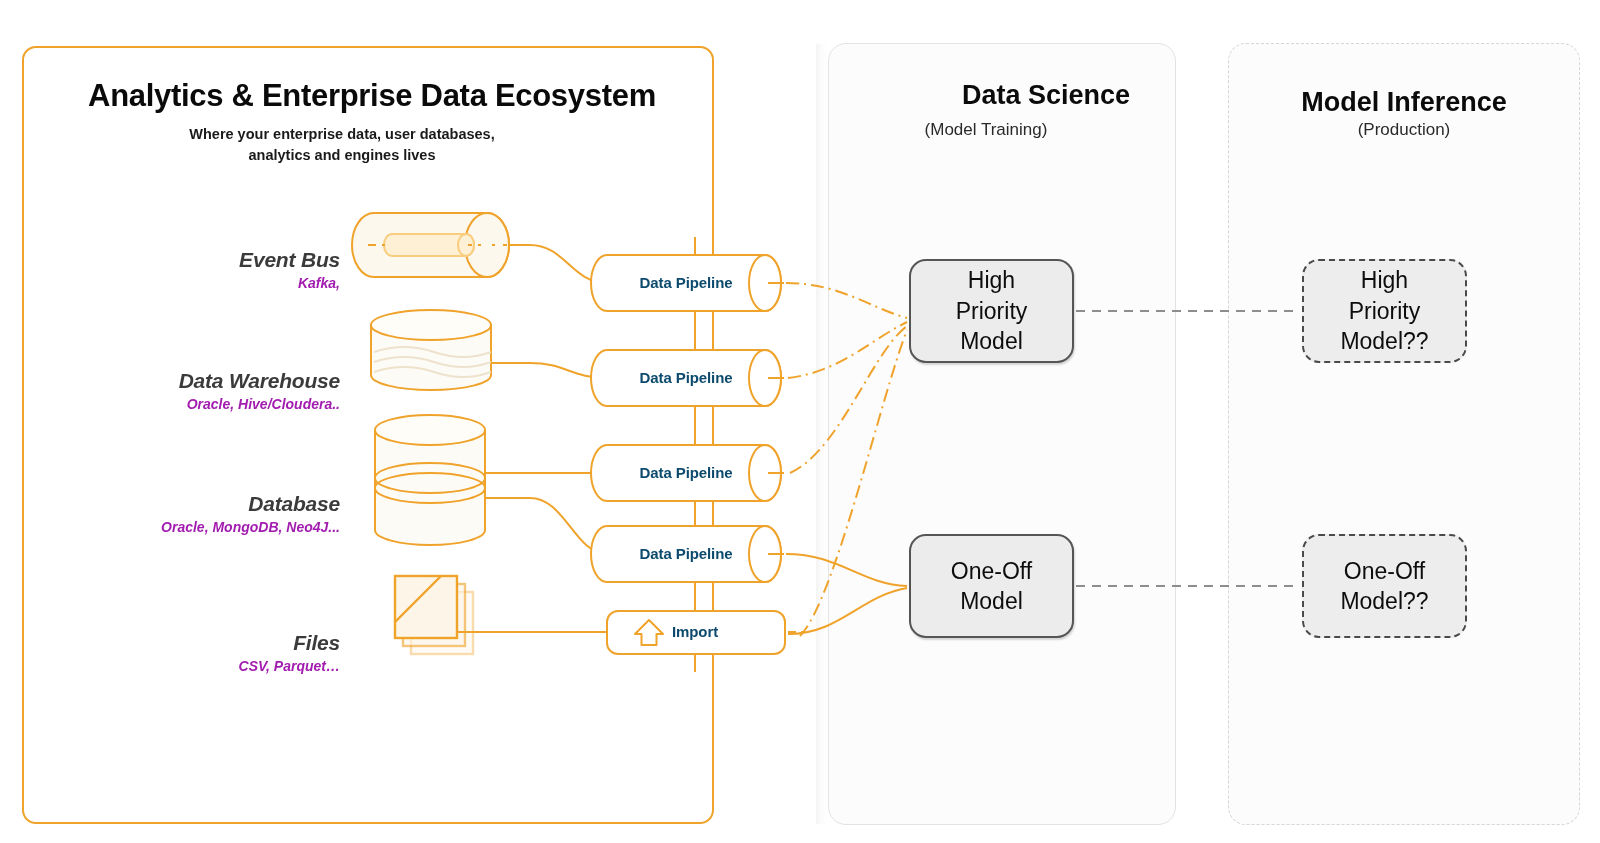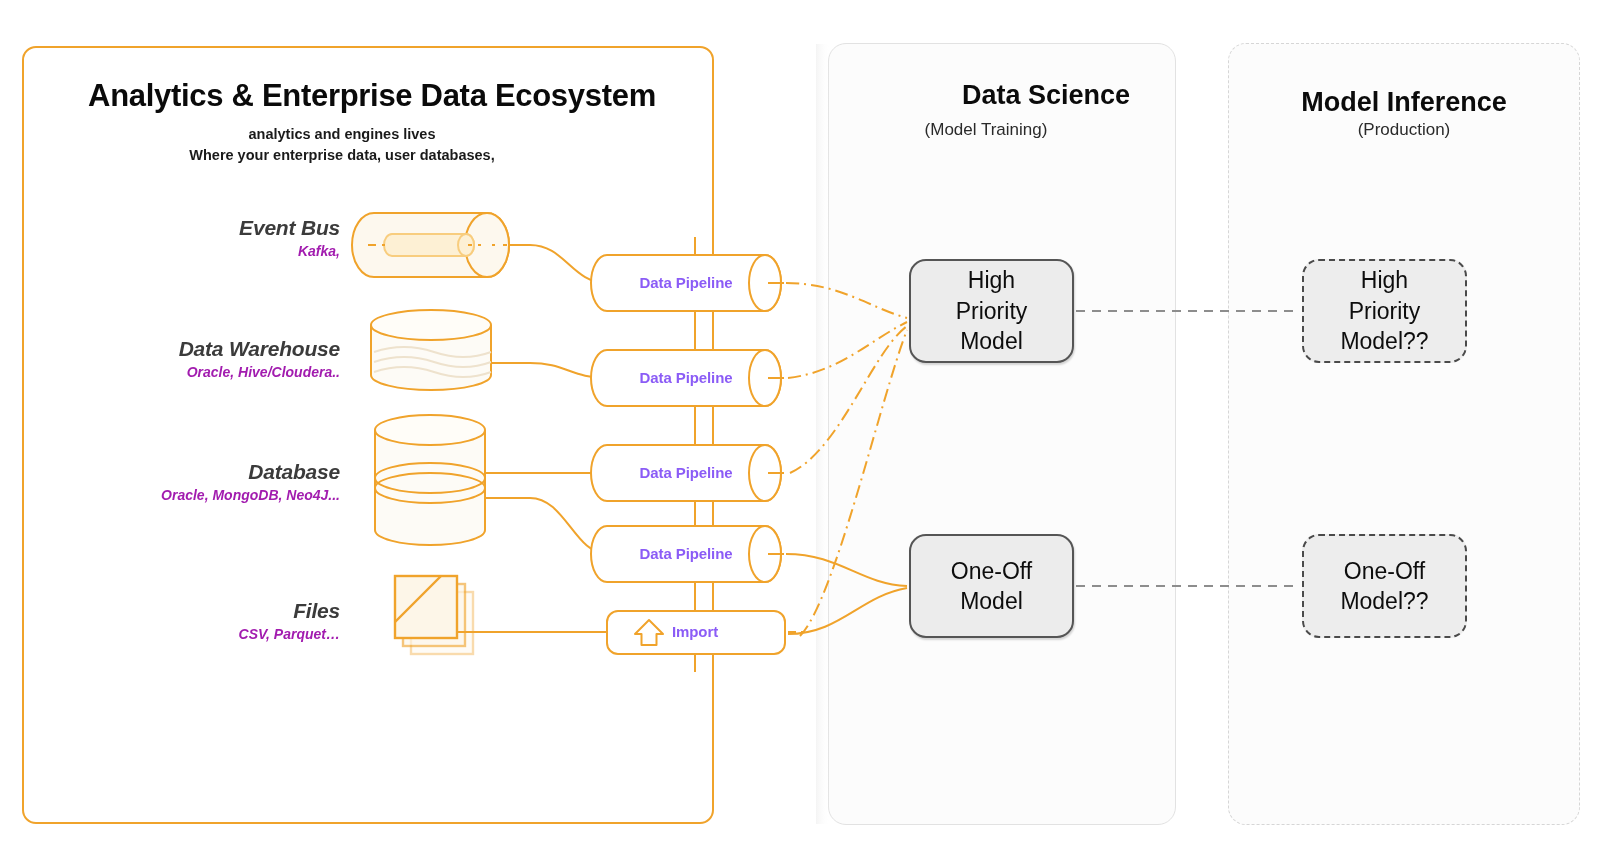--- a/index.html
+++ b/index.html
@@ -49,31 +49,31 @@
   }
   #ds-title{left:828px;top:80px;width:348px;margin-left:44px;}
   #ds-sub{left:828px;top:120px;width:316px;}
   #mi-title{left:1228px;top:80px;width:352px;margin-top:7px;}
   #mi-sub{left:1228px;top:120px;width:352px;}
 
   
   .src-label{position:absolute;text-align:right;}
   .src-label .name{
     font-size:21px;font-weight:bold;font-style:italic;color:#3b3b3b;
-    letter-spacing:-0.2px;line-height:1.2;
+    letter-spacing:-0.2px;line-height:1.2;margin-top:32px;
   }
   .src-label .sub{
     font-size:14px;font-weight:bold;font-style:italic;color:#a21caf;
     line-height:1.35;margin-top:2px;
   }
 
   
   .node-text{
     position:absolute;text-align:center;
-    font-size:15px;font-weight:bold;color:#8b5cf6;
+    font-size:15px;font-weight:bold;color:#0c4a6e;
     letter-spacing:-0.1px;
   }
 
   
   .modelbox{
     position:absolute;box-sizing:border-box;
     display:flex;align-items:center;justify-content:center;
     text-align:center;border-radius:17px;
     font-size:23px;color:#0d0d0d;line-height:1.32;
   }
@@ -92,22 +92,22 @@
 <body>
 
 <div id="stage">
 
   <div class="panel" id="panel-analytics"></div>
   <div class="panel" id="panel-datascience"></div>
   <div class="panel" id="panel-inference"></div>
 
   <div class="eco-title">Analytics &amp; Enterprise Data Ecosystem</div>
   <div class="eco-sub">
+    <div>Where your enterprise data, user databases,</div>
     <div>analytics and engines lives</div>
-    <div>Where your enterprise data, user databases,</div>
   </div>
 
   <div class="col-title" id="ds-title">Data Science</div>
   <div class="col-sub" id="ds-sub">(Model Training)</div>
   <div class="col-title" id="mi-title">Model Inference</div>
   <div class="col-sub" id="mi-sub">(Production)</div>
 
   <div class="src-label" style="left:100px;top:215px;width:240px;">
     <div class="name">Event Bus</div>
     <div class="sub">Kafka,</div>

